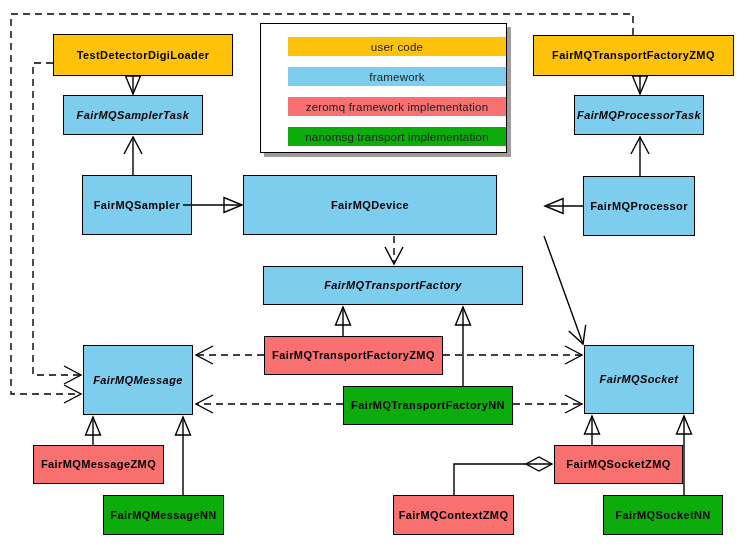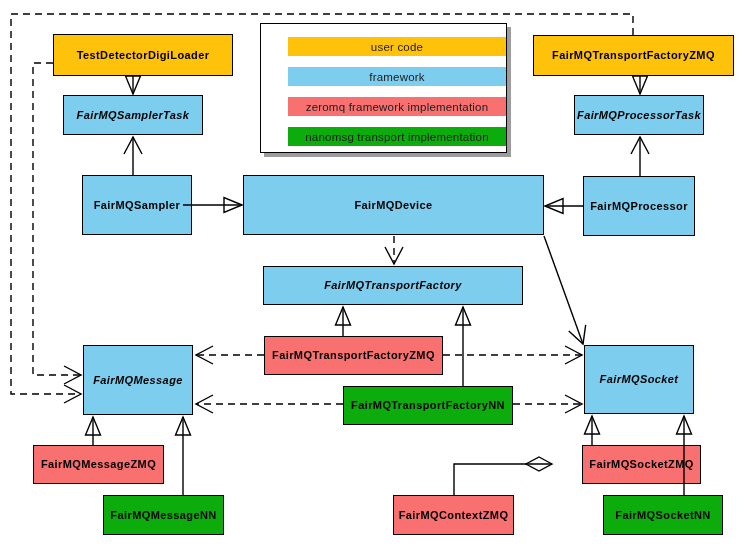--- a/index.html
+++ b/index.html
@@ -72,39 +72,39 @@
   <div class="node" style="left: 53px; top: 34px; width: 180px; height: 42px; background: rgb(255, 194, 10);">TestDetectorDigiLoader</div>
 
   <div class="node" style="left: 533px; top: 35px; width: 201px; height: 41px; background: rgb(255, 194, 10);">FairMQTransportFactoryZMQ</div>
 
   <div class="node abstract" style="left: 63px; top: 95px; width: 140px; height: 40px; background: rgb(125, 205, 238);">FairMQSamplerTask</div>
 
   <div class="node abstract" style="left: 574px; top: 95px; width: 130px; height: 40px; background: rgb(125, 205, 238);">FairMQProcessorTask</div>
 
   <div class="node" style="left: 73px; top: 175px; width: 110px; height: 60px; background: rgb(125, 205, 238); margin-left: 9px;">FairMQSampler</div>
 
-  <div class="node" style="left: 243px; top: 175px; width: 301px; height: 60px; background: rgb(125, 205, 238);">FairMQDevice</div>
+  <div class="node" style="left: 243px; top: 175px; width: 254px; height: 60px; background: rgb(125, 205, 238);">FairMQDevice</div>
 
   <div class="node" style="left: 583px; top: 176px; width: 112px; height: 60px; background: rgb(125, 205, 238);">FairMQProcessor</div>
 
   <div class="node abstract" style="left: 263px; top: 266px; width: 260px; height: 39px; background: rgb(125, 205, 238);">FairMQTransportFactory</div>
 
   <div class="node" style="left: 264px; top: 336px; width: 179px; height: 39px; background: rgb(248, 112, 112);">FairMQTransportFactoryZMQ</div>
 
   <div class="node" style="left: 343px; top: 386px; width: 170px; height: 39px; background: rgb(12, 172, 12);">FairMQTransportFactoryNN</div>
 
   <div class="node abstract" style="left: 83px; top: 345px; width: 110px; height: 70px; background: rgb(125, 205, 238);">FairMQMessage</div>
 
   <div class="node abstract" style="left: 584px; top: 345px; width: 110px; height: 69px; background: rgb(125, 205, 238);">FairMQSocket</div>
 
   <div class="node" style="left: 33px; top: 445px; width: 131px; height: 39px; background: rgb(248, 112, 112);">FairMQMessageZMQ</div>
 
   <div class="node" style="left: 103px; top: 495px; width: 121px; height: 40px; background: rgb(12, 172, 12);">FairMQMessageNN</div>
 
-  <div class="node" style="left: 554px; top: 445px; width: 119px; height: 39px; background: rgb(248, 112, 112); margin-left: 28px;">FairMQSocketZMQ</div>
+  <div class="node" style="left: 554px; top: 445px; width: 129px; height: 39px; background: rgb(248, 112, 112);">FairMQSocketZMQ</div>
 
   <div class="node" style="left: 393px; top: 495px; width: 121px; height: 40px; background: rgb(248, 112, 112);">FairMQContextZMQ</div>
 
   <div class="node" style="left: 603px; top: 495px; width: 120px; height: 40px; background: rgb(12, 172, 12);">FairMQSocketNN</div>
 
   <svg id="edges" width="748" height="549" viewBox="0 0 748 549" xmlns="http://www.w3.org/2000/svg">
     <defs>
       <marker id="tri" markerUnits="userSpaceOnUse" markerWidth="22" markerHeight="20" refX="20" refY="10" orient="auto">
         <path d="M20,10 L2,2.5 L2,17.5 Z" fill="#ffffff" stroke="#000000" stroke-width="1.4"></path>
       </marker>

